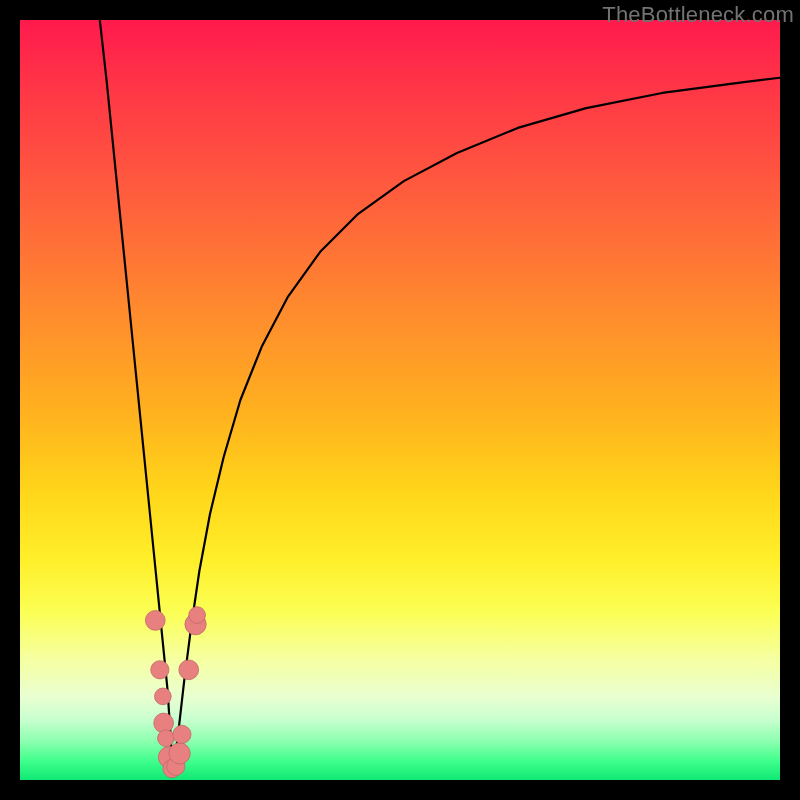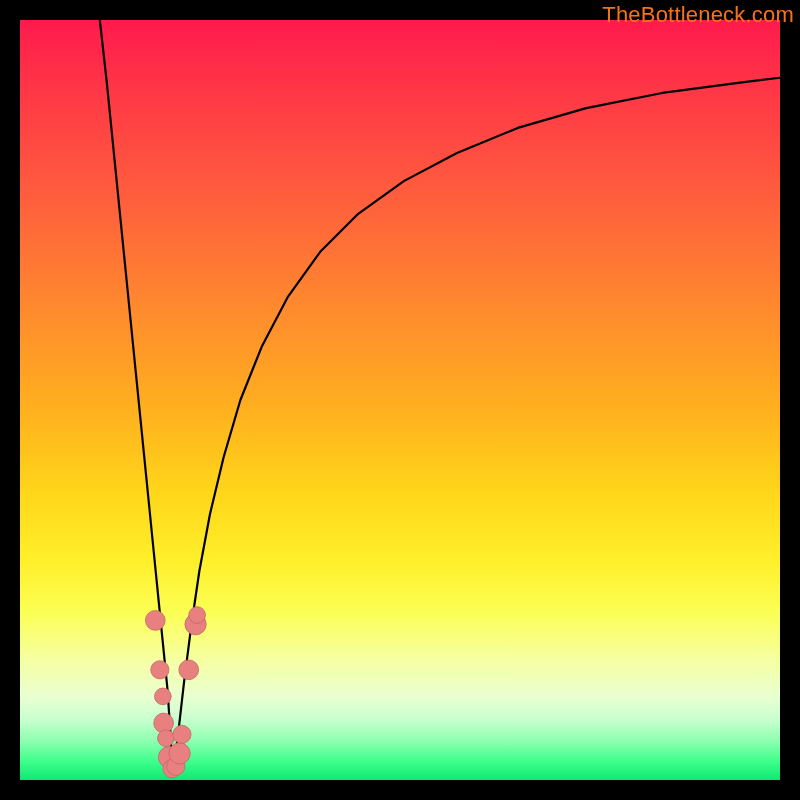--- a/index.html
+++ b/index.html
@@ -47,21 +47,21 @@
     );
   }
   .curve-layer {
     position: absolute;
     inset: 0;
   }
   .watermark {
     position: absolute;
     top: 2px;
     right: 6px;
-    color: #f97316;
+    color: #737373;
     font-size: 22px;
     font-weight: 500;
     letter-spacing: 0.2px;
     user-select: none;
   }
 </style>
 </head>
 <body>
 
 <div class="frame">

